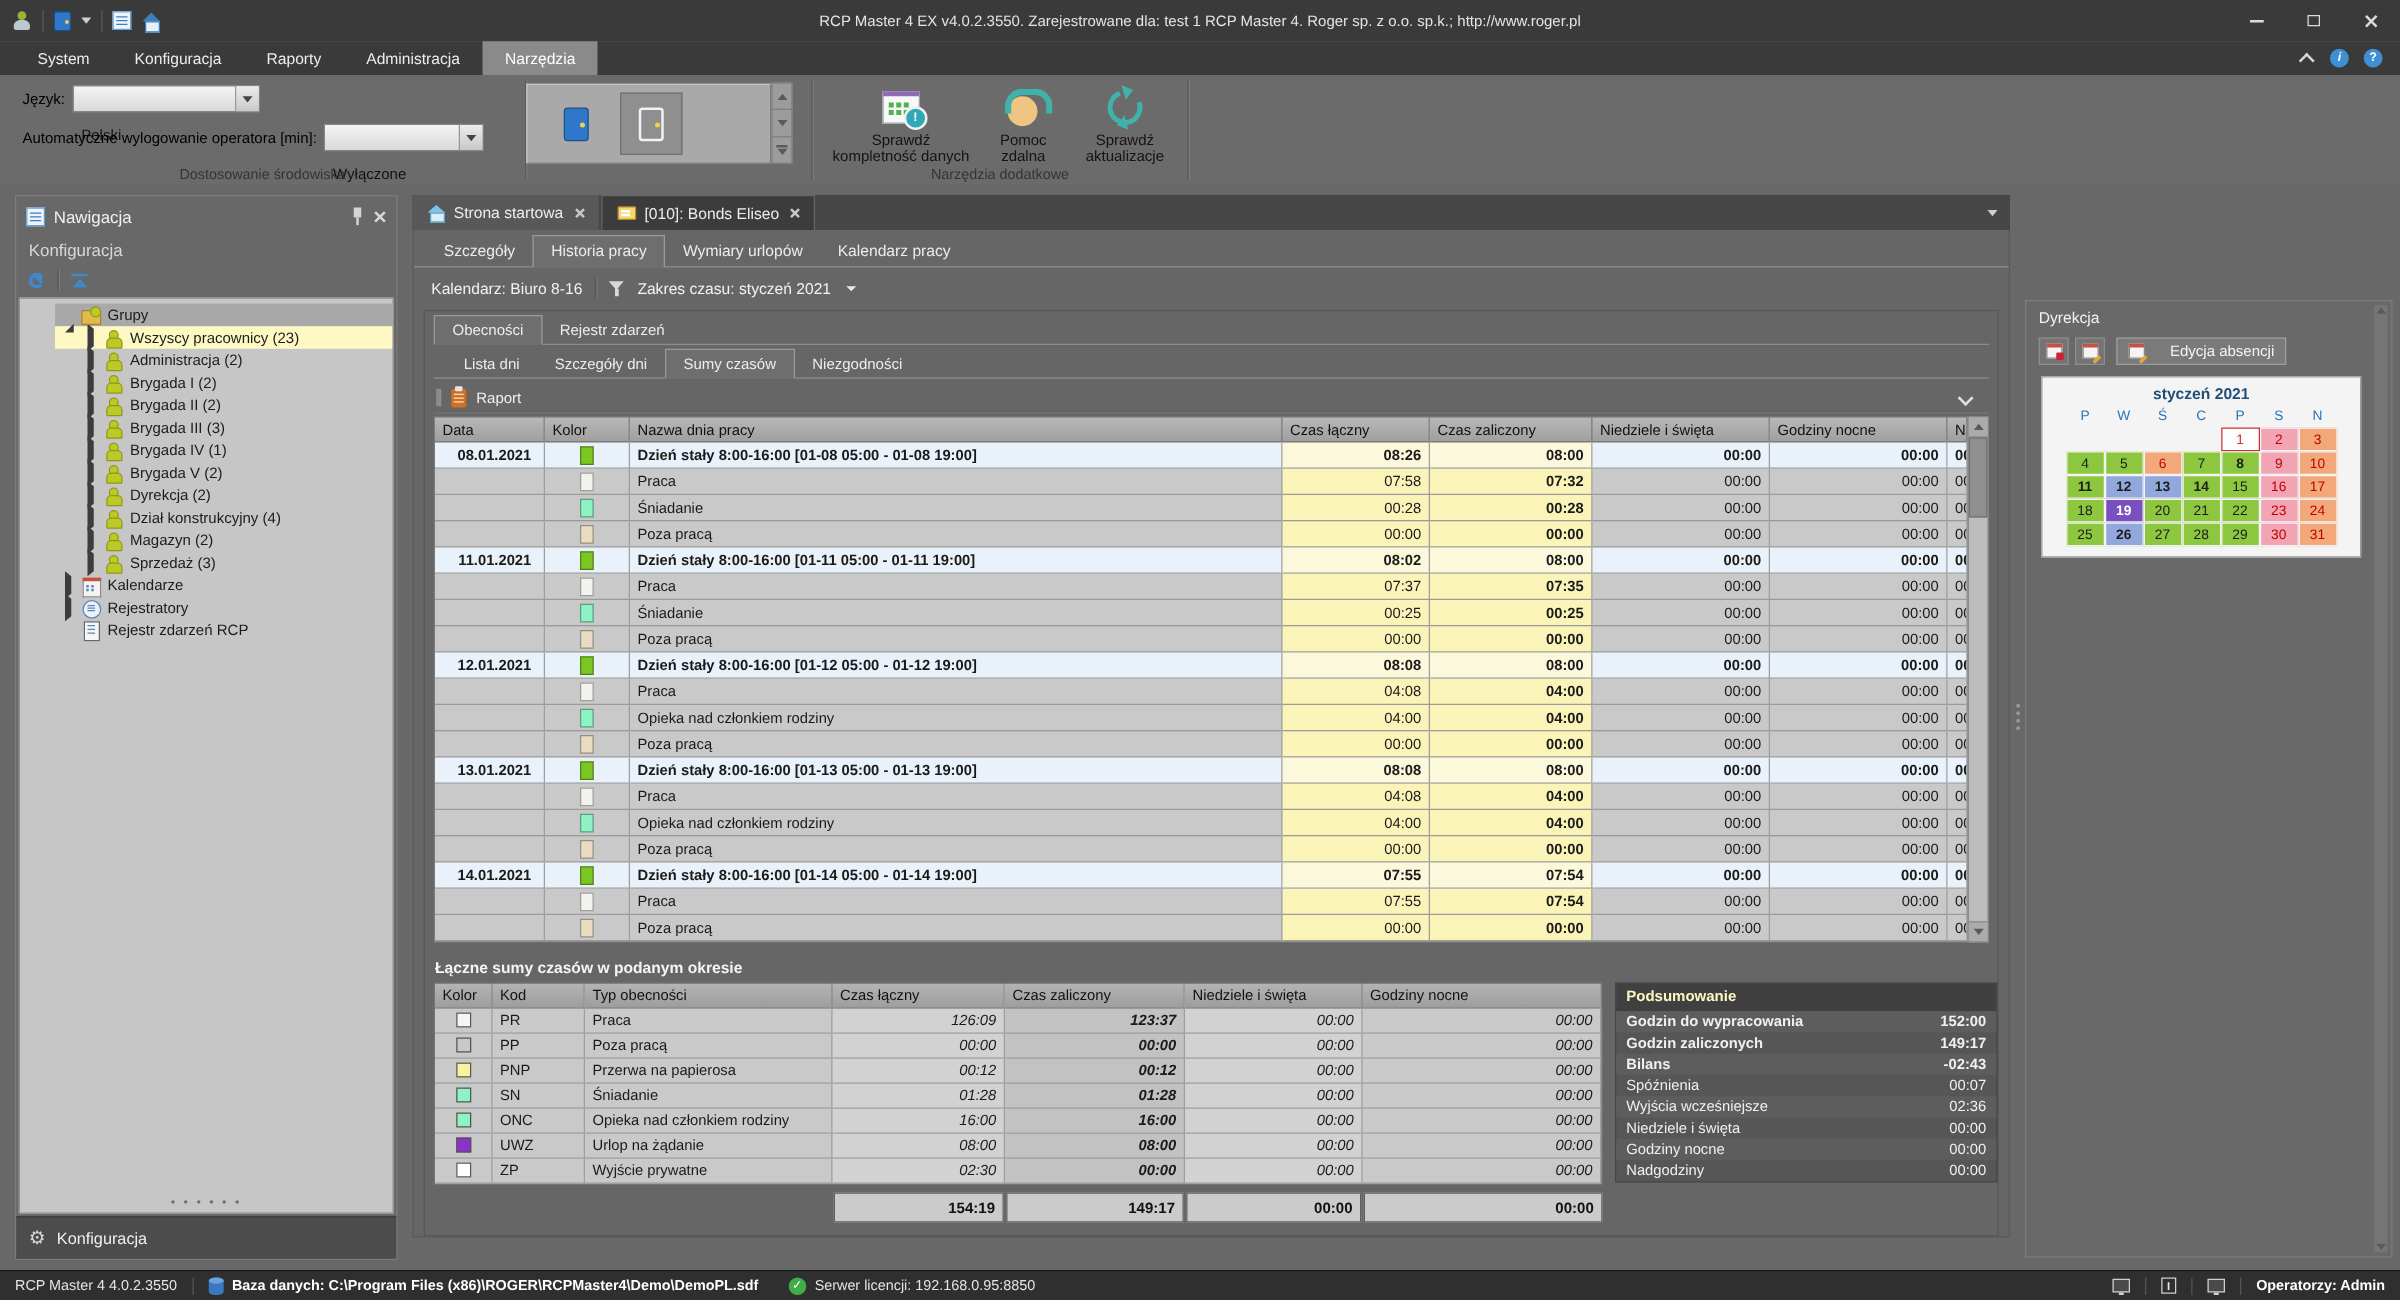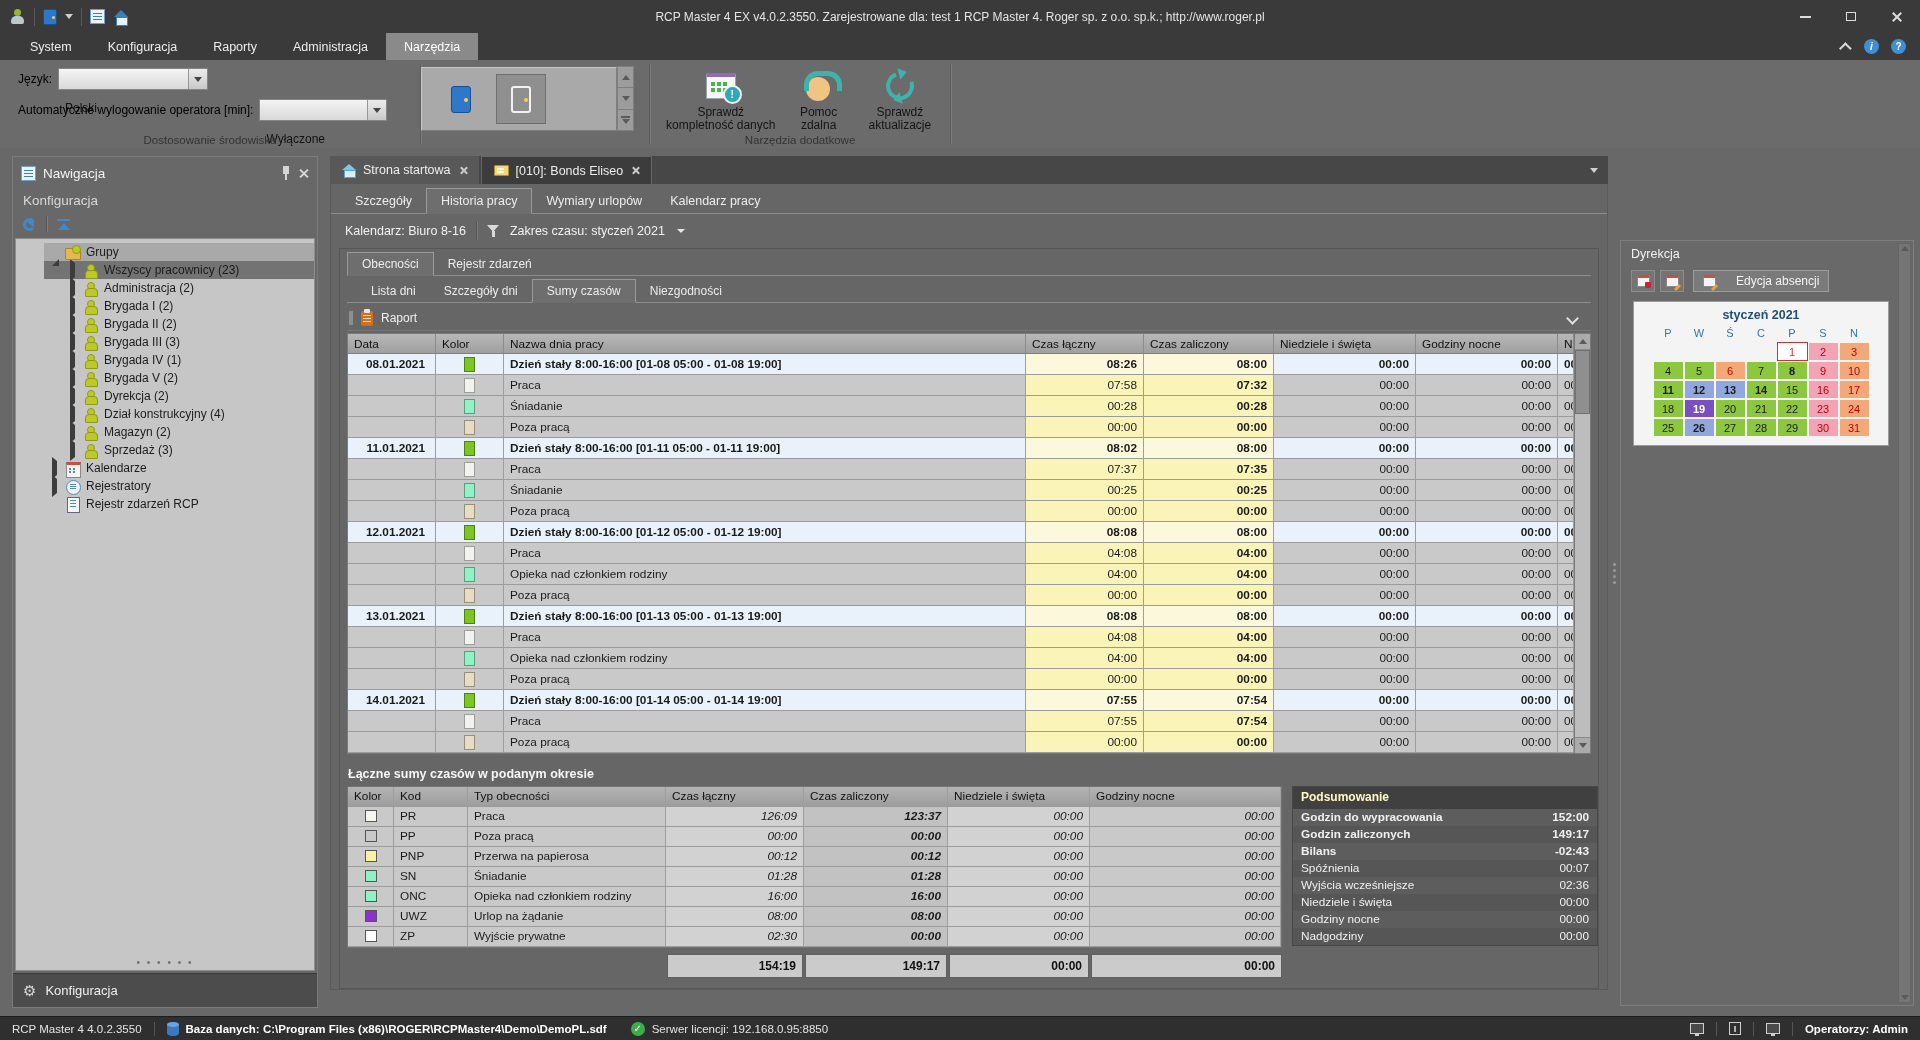--- a/index.html
+++ b/index.html
@@ -102,21 +102,21 @@
   .nav-tools { display:flex; align-items:center; gap:10px; padding:2px 10px 6px; }
   .ic-refresh { width:13px; height:13px; border:3px solid #3f88cc; border-radius:50%; border-right-color:transparent; position:relative; }
   .ic-refresh::after { content:""; position:absolute; right:-4px; top:-2px; border-left:5px solid transparent; border-right:5px solid transparent; border-bottom:6px solid #3f88cc; transform:rotate(40deg); }
   .nav-tool-sep { width:1px; height:16px; background:#555; box-shadow:1px 0 0 #808080; }
   .ic-collapse { display:flex; flex-direction:column; align-items:center; }
   .ic-collapse .bar { width:13px; height:2px; background:#3f88cc; margin-bottom:2px; }
   .ic-collapse .tri { width:0;height:0;border-left:6px solid transparent;border-right:6px solid transparent;border-bottom:7px solid #3f88cc; }
   .tree { flex:1; margin:0 2px; background:#c6c6c6; border:1px solid #8e8e8e; overflow:hidden; position:relative; padding-top:4px; }
   .tree-row { height:18px; display:flex; align-items:center; font-size:12px; color:#1c1c1c; white-space:nowrap;margin-left:28px; }
   .tree-row.sel-strong { background:#a9a9a9; }
-  .tree-row.sel-soft { background:#737373; }
+  .tree-row.sel-soft { background:#fef9c3; }
   .t-arrow { width:10px; display:inline-block; margin-right:3px; }
   .arr-col { width:0;height:0;border-left:5px solid #3c3c3c;border-top:4px solid transparent;border-bottom:4px solid transparent; }
   .arr-exp { width:0;height:0;border-bottom:7px solid #3c3c3c;border-left:7px solid transparent; }
   .t-icon { width:16px; height:15px; margin-right:5px; position:relative; flex:none; }
   .ti-person::before { content:""; position:absolute; left:4px; top:1px; width:6px; height:6px; border-radius:50%; background:#bcc926; border:1px solid #8f9a14; }
   .ti-person::after { content:""; position:absolute; left:2px; top:7px; width:11px; height:7px; border-radius:4px 4px 1px 1px; background:#bcc926; border:1px solid #8f9a14; }
   .ti-folder::before { content:""; position:absolute; left:0; top:3px; width:14px; height:10px; background:#e3b84d; border:1px solid #a8842a; border-radius:1px; }
   .ti-folder::after { content:""; position:absolute; left:7px; top:0px; width:7px; height:7px; border-radius:50%; background:#bcc926; border:1px solid #8f9a14; }
   .ti-cal::before { content:""; position:absolute; left:1px; top:1px; width:13px; height:12px; background:#f4f4f4; border:1px solid #888; border-top:3px solid #c85040; }
   .ti-cal::after { content:""; position:absolute; left:4px; top:7px; width:2px; height:2px; background:#5588bb; box-shadow:4px 0 #5588bb, 0 3px #5588bb, 4px 3px #5588bb; }

